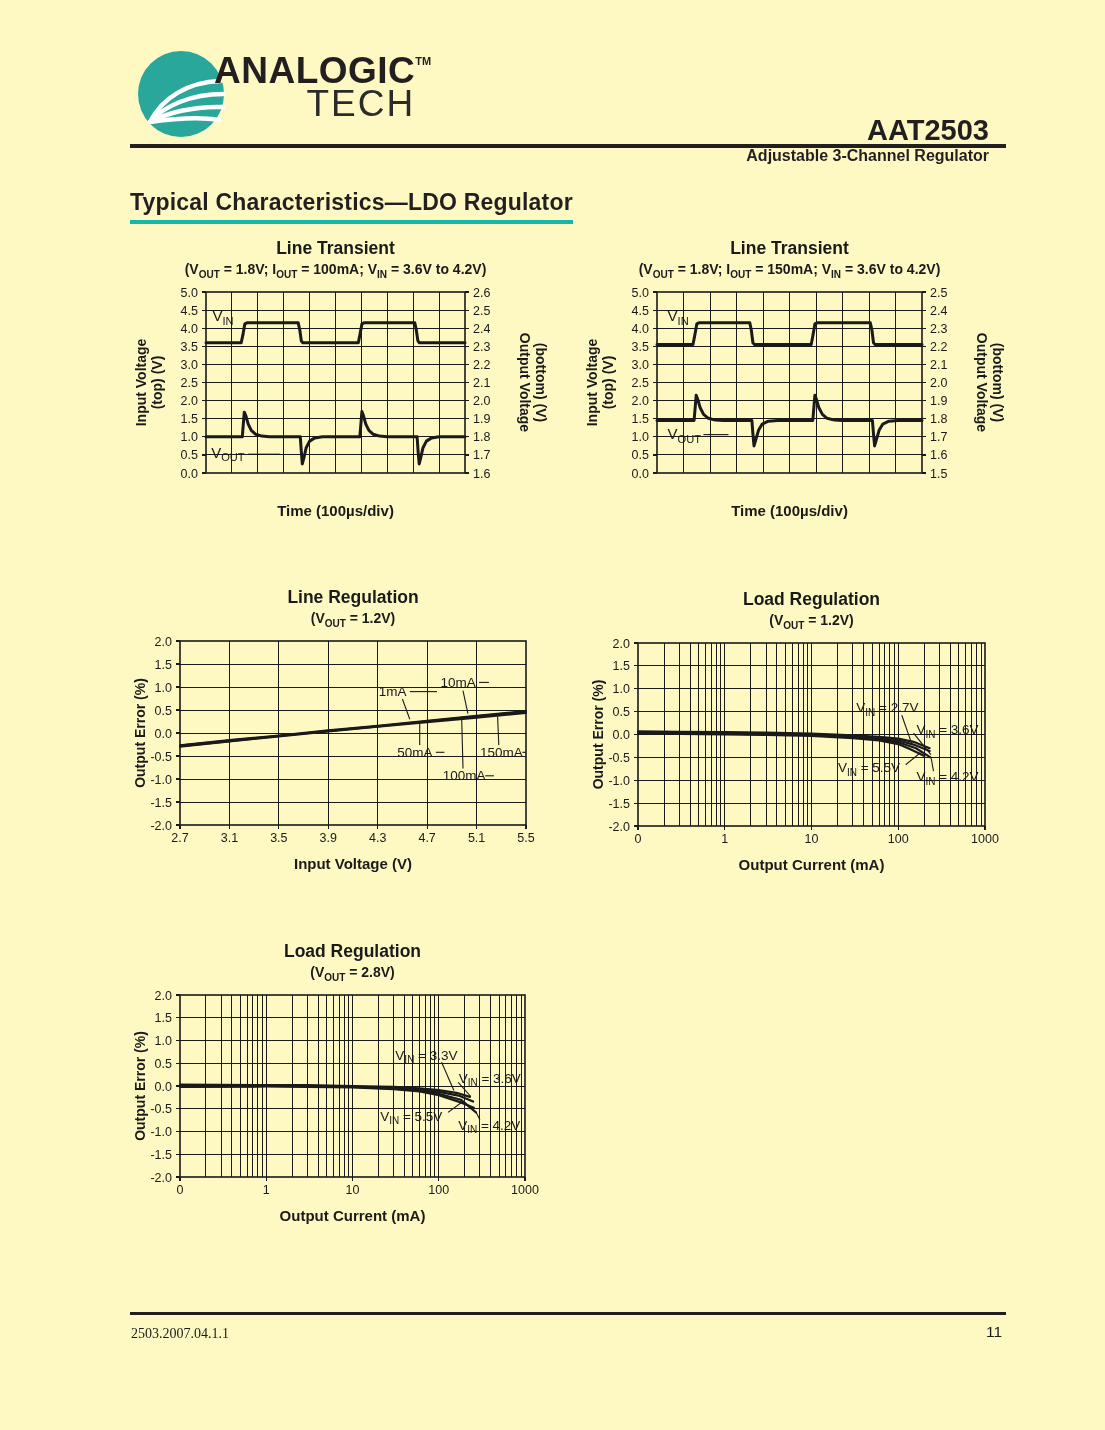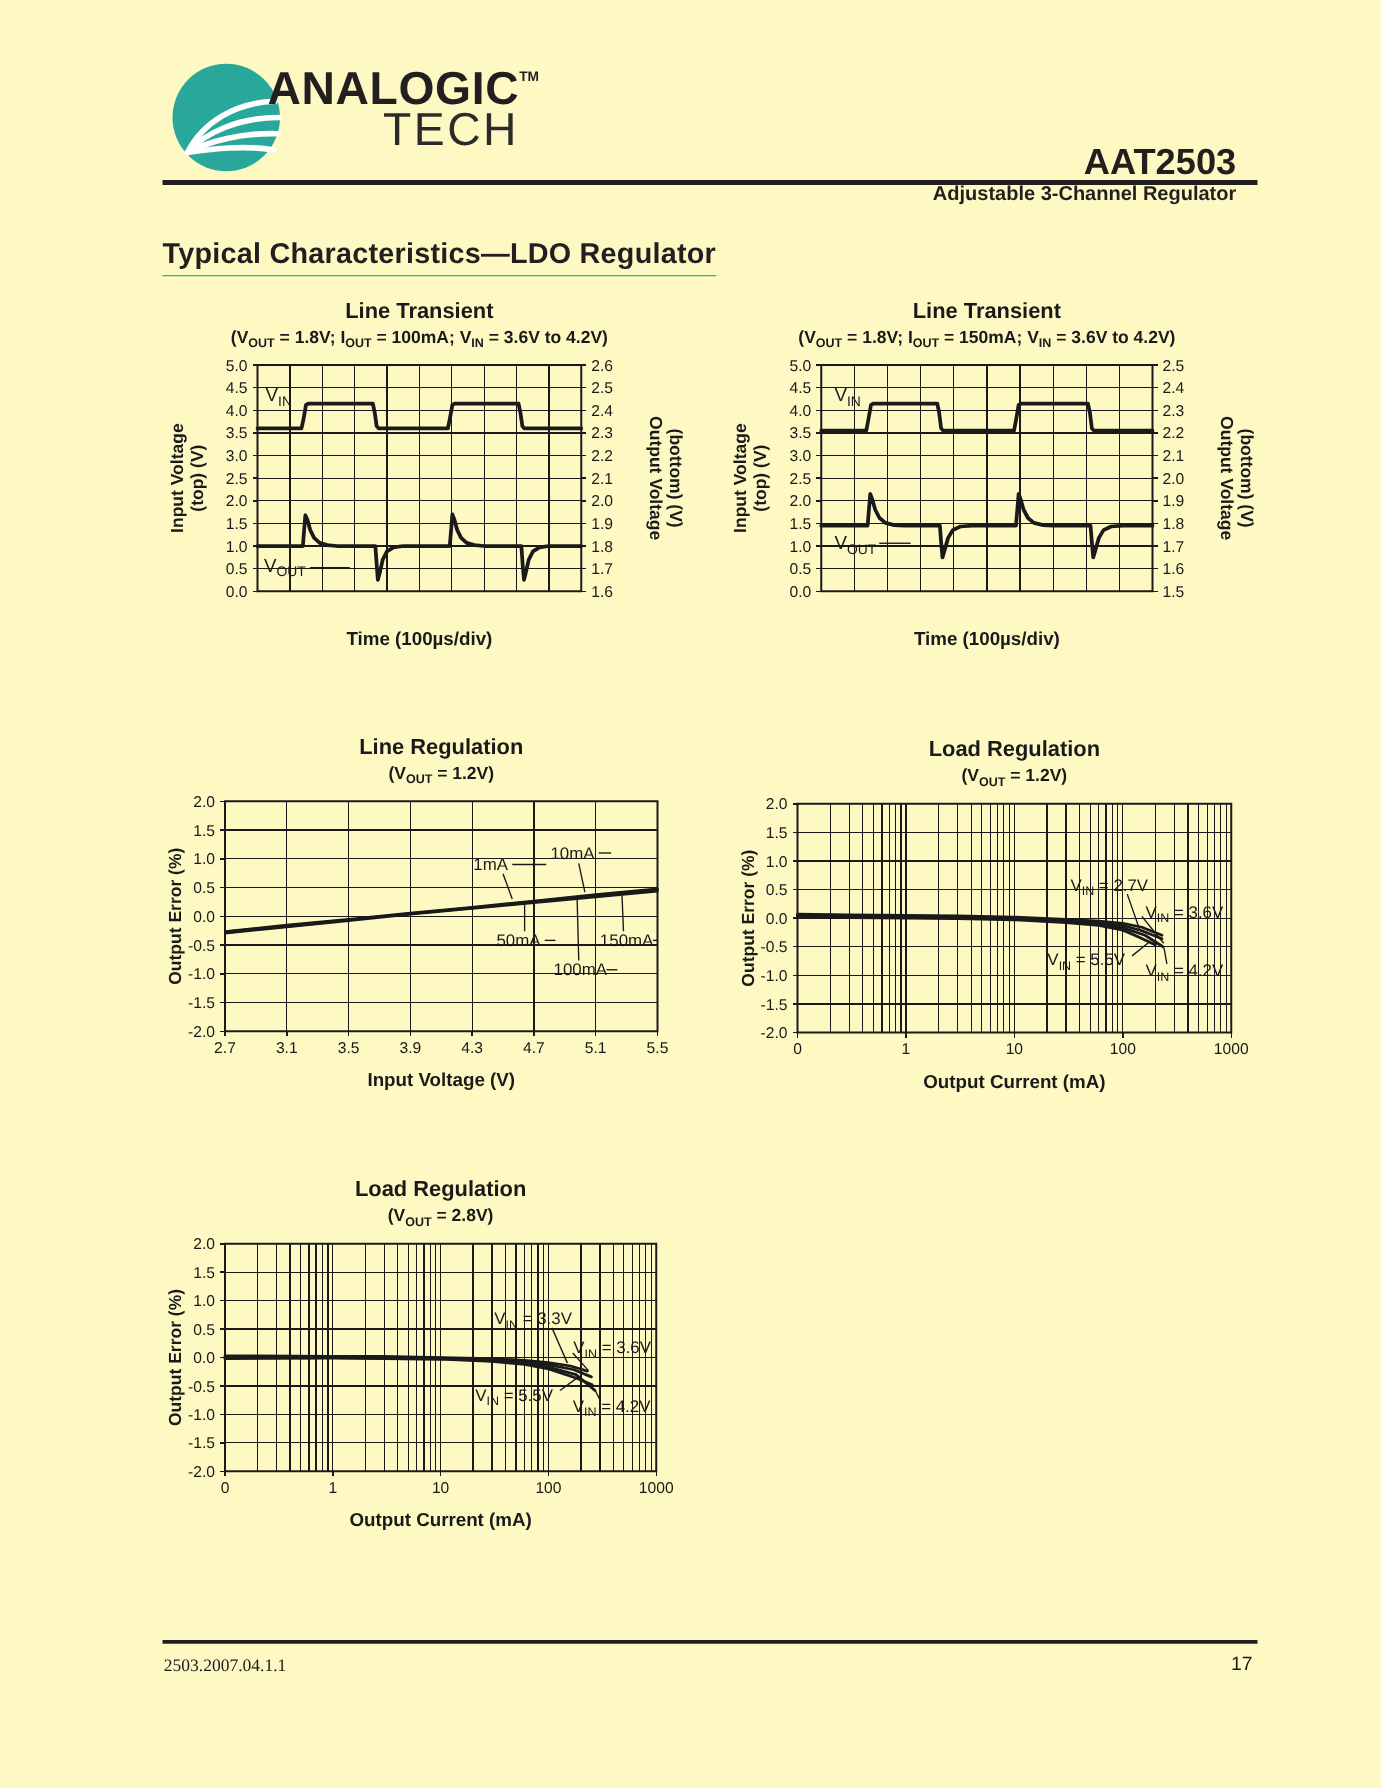--- a/index.html
+++ b/index.html
@@ -11,21 +11,21 @@
   .brand-line1{font-size:37px;font-weight:700;letter-spacing:0.5px;color:#231f20;}
   .brand-line1 sup{font-size:11px;font-weight:700;vertical-align:18px;letter-spacing:0;}
   .brand-line2{font-size:37px;font-weight:400;letter-spacing:2px;color:#2b2b2b;
                text-align:right;padding-right:16px;margin-top:-4px;}
   .head-right{position:absolute;right:116px;top:74px;text-align:right;line-height:1.15;margin-top:40px;}
   .part-number{font-size:29px;font-weight:700;}
   .part-title{font-size:16px;font-weight:700;}
   .header-rule{position:absolute;left:130px;top:144px;width:876px;height:4px;background:#231f20;}
   
   .section-title{position:absolute;left:130px;top:189px;margin:0;font-size:23px;font-weight:700;
-                 border-bottom:1px solid #14b8a6;padding-bottom:4px;letter-spacing:0.2px;}
+                 border-bottom:4px solid #14b8a6;padding-bottom:4px;letter-spacing:0.2px;}
   
   svg.chart{position:absolute;overflow:visible;}
   svg.chart text{font-family:"Liberation Sans",sans-serif;fill:#1a1a1a;}
   
   .footer-rule{position:absolute;left:130px;top:1312px;width:876px;height:3px;background:#231f20;}
   .doc-id{position:absolute;left:131px;top:1326px;font-family:"Liberation Serif",serif;
           font-size:14px;color:#1a1a1a;}
   .page-num{position:absolute;right:103px;top:1323px;font-size:15.5px;color:#1a1a1a;}
 </style>
 </head>
@@ -479,15 +479,15 @@
       <text x="489.72932235603554" y="1082.765" text-anchor="middle" font-size="13.5" font-weight="400"><tspan>V</tspan><tspan dy="3.5" font-size="9.99">IN</tspan><tspan dy="-3.5"> = 3.6V</tspan></text>
       <polyline points="448.0,1112.4 462.8,1101.5" fill="none" stroke="#1a1a1a" stroke-width="1.1"></polyline>
       <text x="411.2570567236444" y="1120.53" text-anchor="middle" font-size="13.5" font-weight="400"><tspan>V</tspan><tspan dy="3.5" font-size="9.99">IN</tspan><tspan dy="-3.5"> = 5.5V</tspan></text>
       <polyline points="479.9,1119.7 476.2,1112.4" fill="none" stroke="#1a1a1a" stroke-width="1.1"></polyline>
       <text x="489.2459879201082" y="1129.63" text-anchor="middle" font-size="13.5" font-weight="400"><tspan>V</tspan><tspan dy="3.5" font-size="9.99">IN</tspan><tspan dy="-3.5"> = 4.2V</tspan></text>
     </svg>
 
   <div>
     <div class="footer-rule"></div>
     <span class="doc-id">2503.2007.04.1.1</span>
-    <span class="page-num">17</span>
+    <span class="page-num">11</span>
   </div>
 </div>
 
 </body></html>

